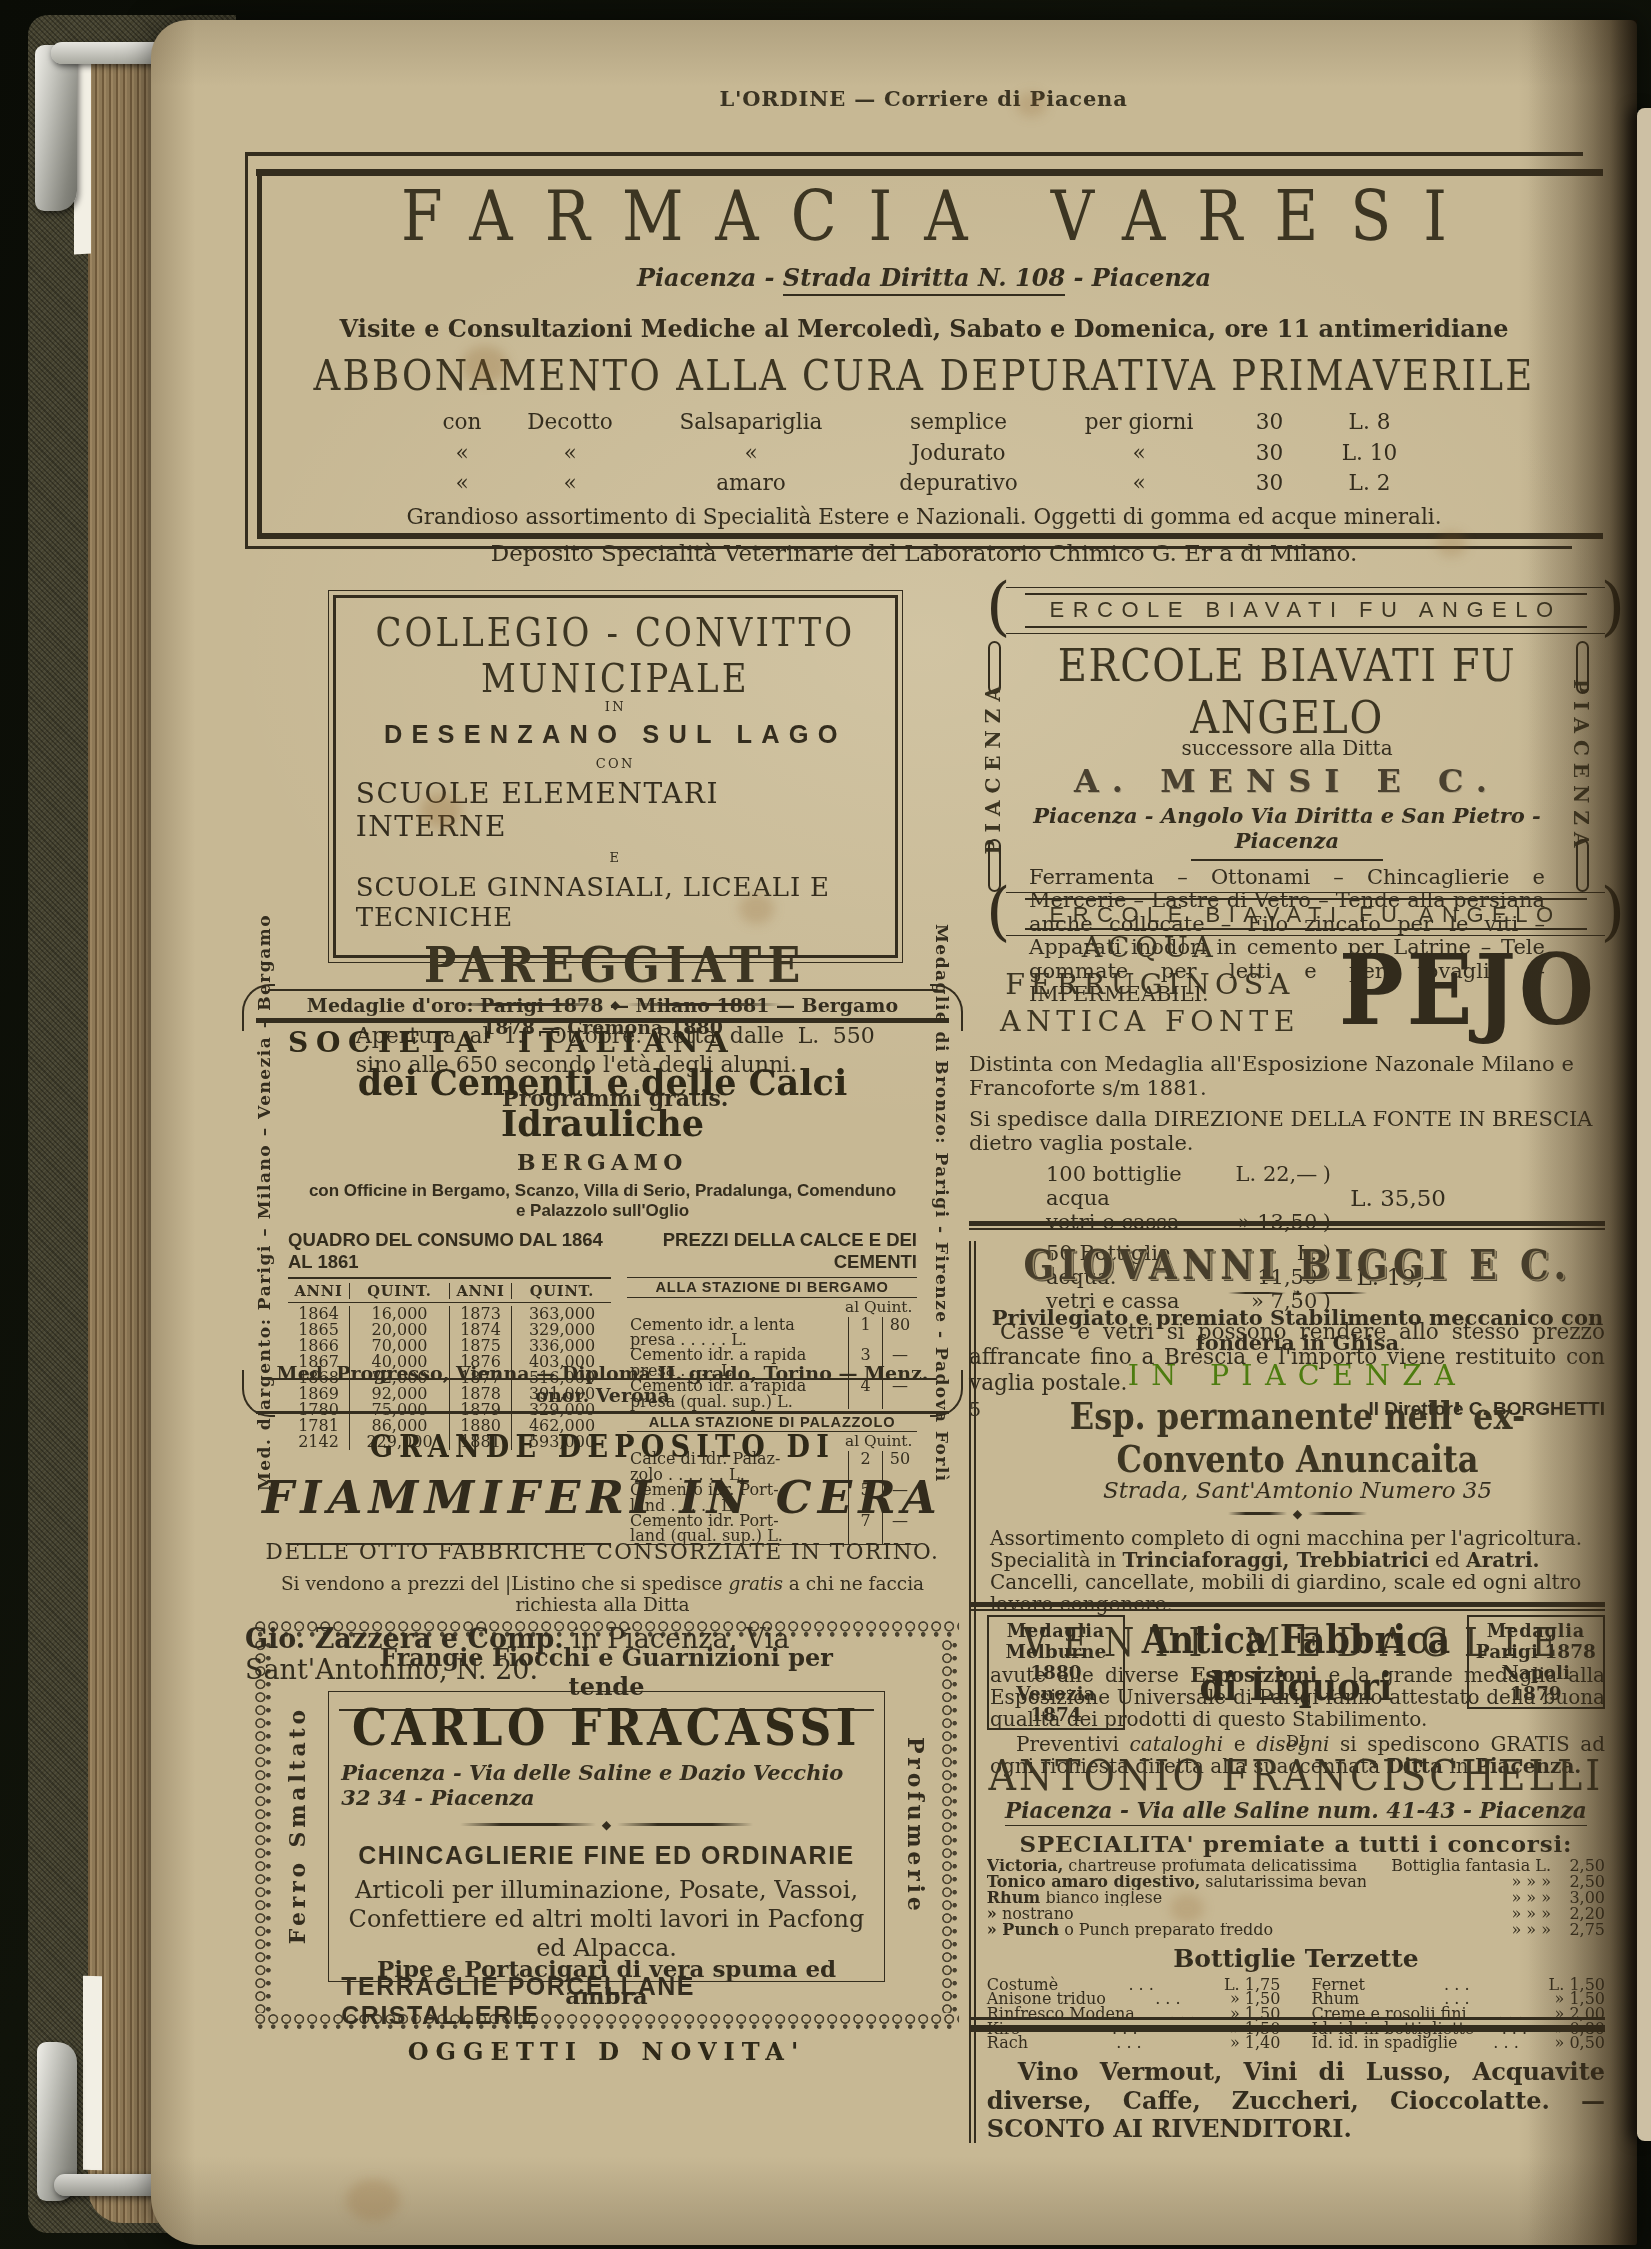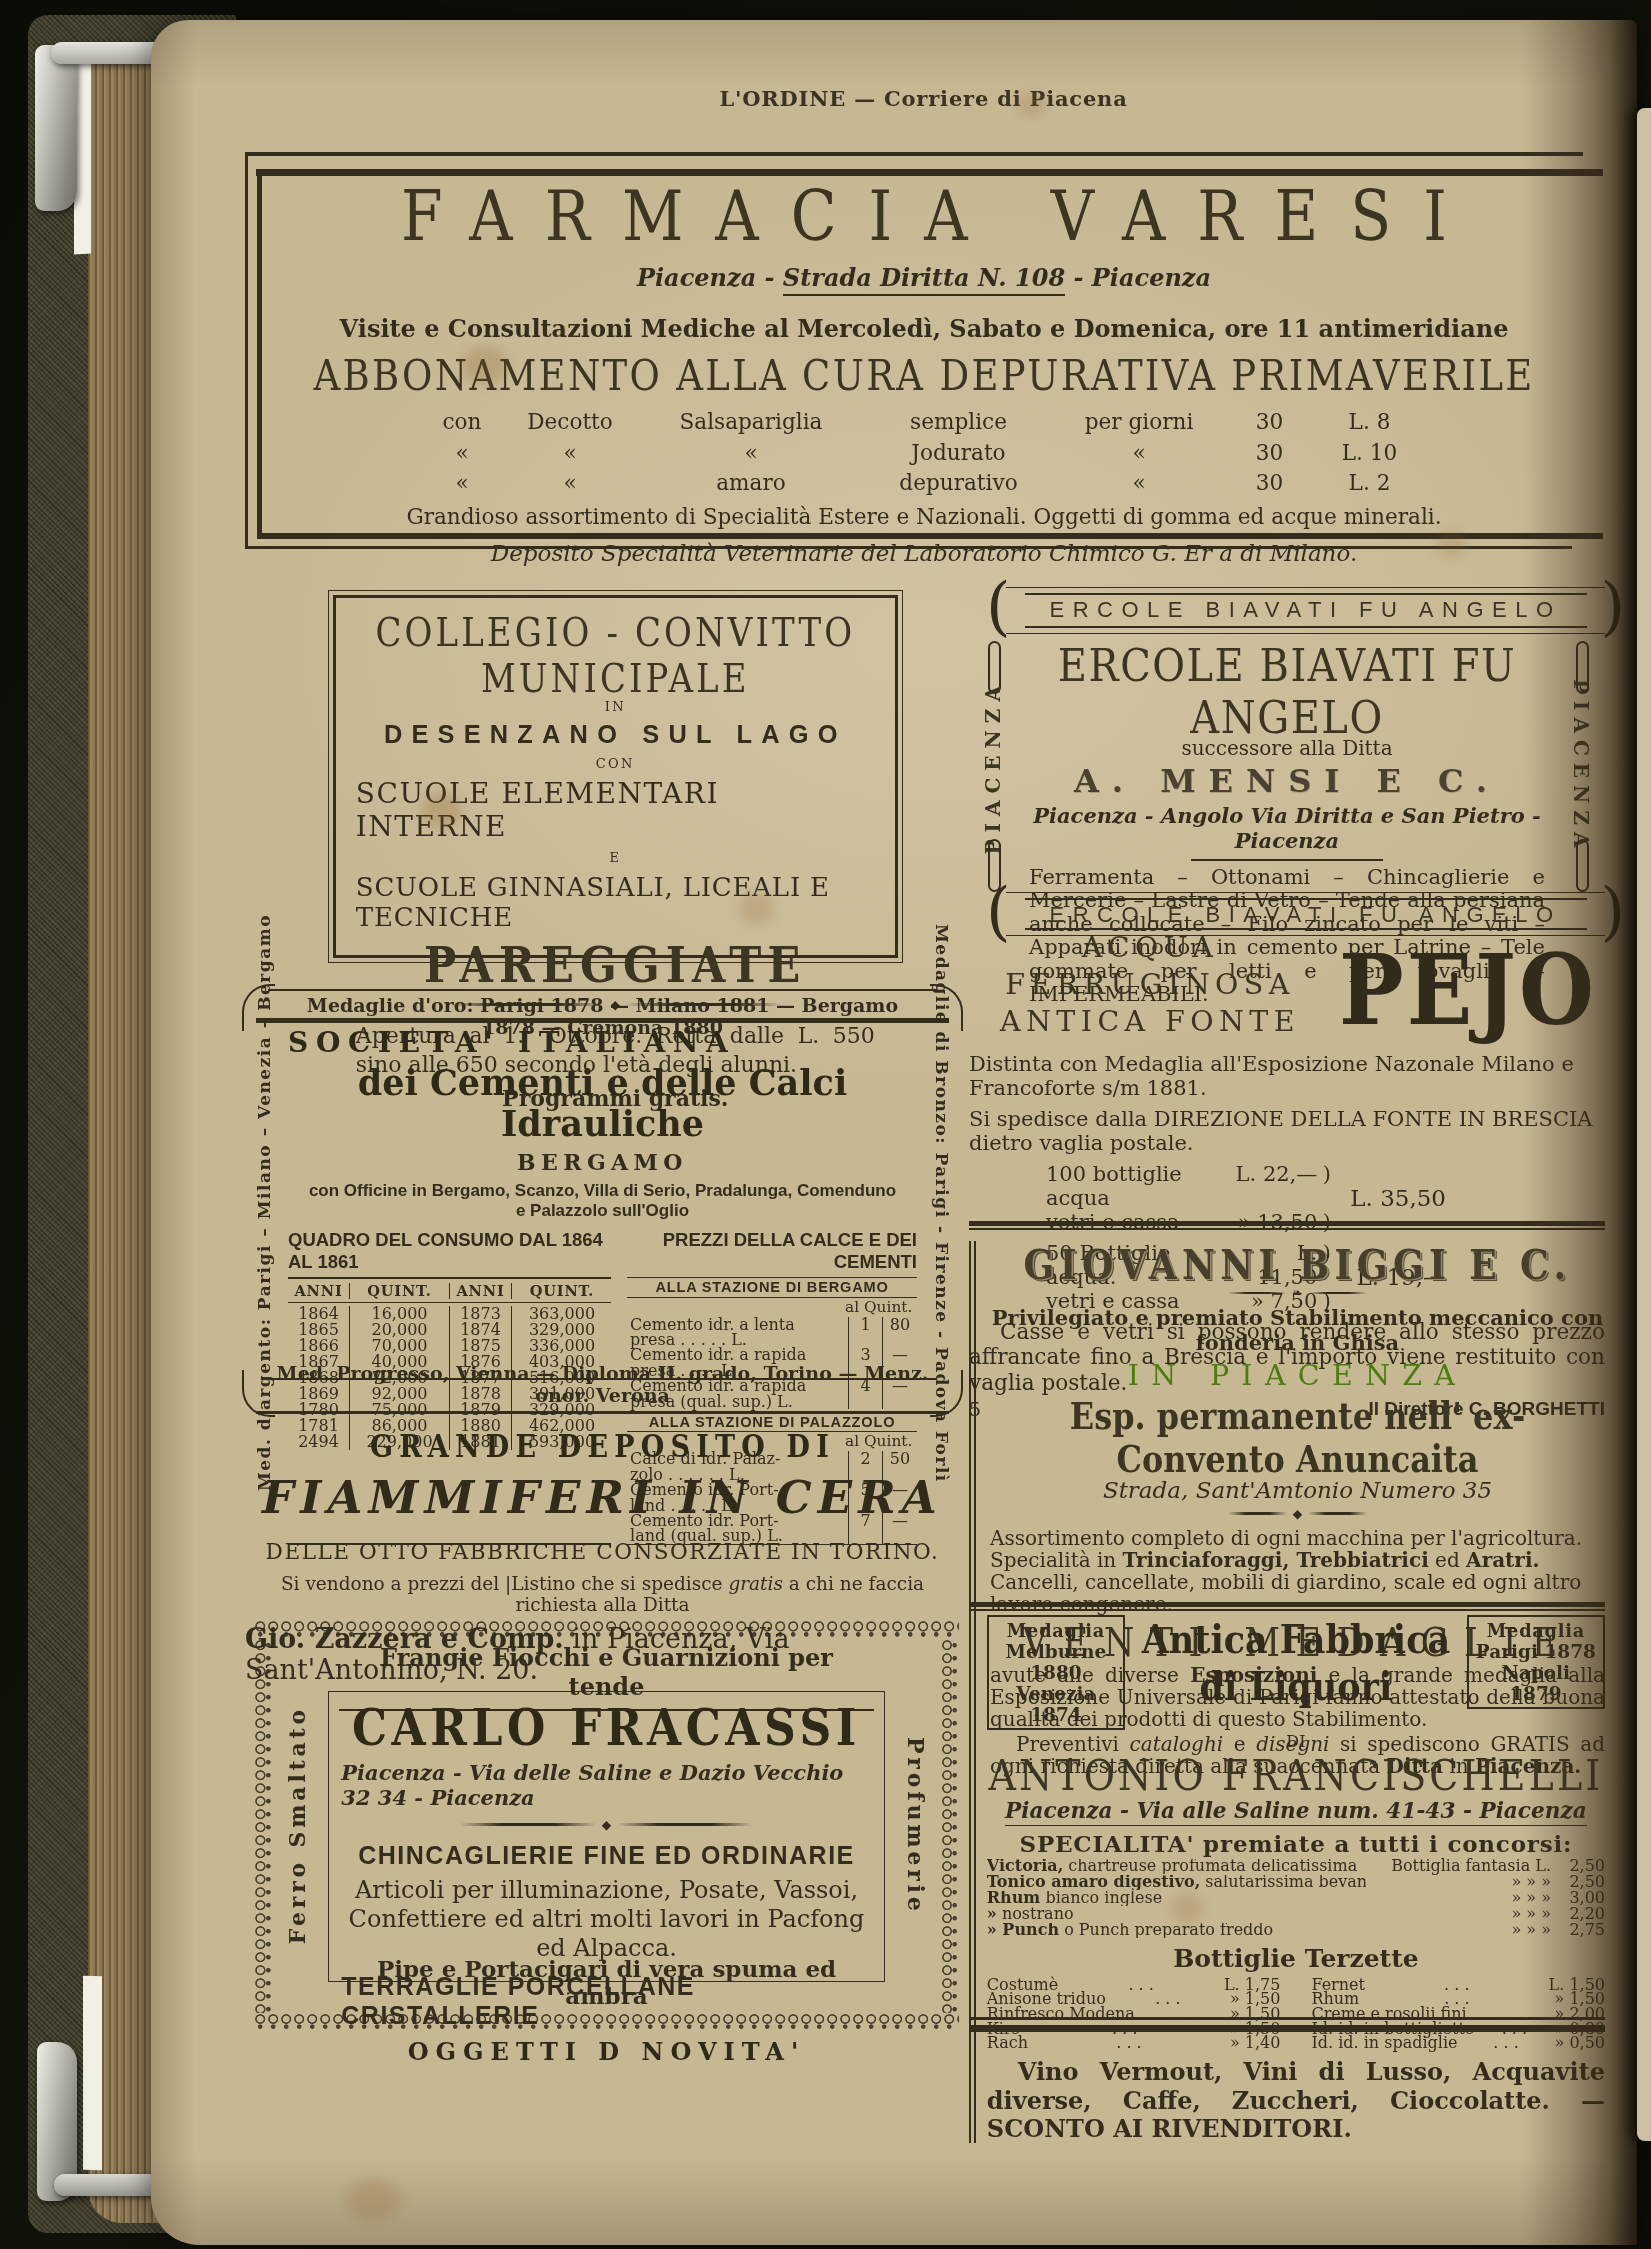--- a/index.html
+++ b/index.html
@@ -65,21 +65,21 @@
   #farm .rb2{position:absolute;bottom:10px;left:12.3px;right:0;height:6.2px;background:var(--ink);}
   .f-title{margin-top:26px;font-size:60px;letter-spacing:32px;padding-left:32px;text-align:center;color:#3c3522;}
   .f-addr{margin-top:15.4px;font-size:24px;text-align:center;font-weight:bold;font-style:italic;}
   .f-addr .mid{border-bottom:2.3px solid var(--ink);padding-bottom:1.5px;}
   .f-visits{margin-top:21.6px;font-size:24px;font-weight:bold;text-align:center;}
   .f-cure{margin-top:9.2px;font-size:37px;text-align:center;letter-spacing:2.3px;color:#3c3522;}
   .f-rows{margin:14px auto 0;width:1001px;font-size:21.6px;}
   .f-row{display:grid;grid-template-columns:77px 139px 223px 192px 169px 92px 108px;margin-bottom:5.4px;}
   .f-row span{text-align:center;}
   .f-assort{margin-top:9.2px;font-size:21.6px;text-align:center;}
-  .f-depo{margin-top:10.8px;font-size:23px;font-style:italic;text-align:center;}
+  .f-depo{margin-top:10.8px;font-size:23px;text-align:center;}
   
   #collegio{left:328px;top:590px;width:565px;height:363px;border:1.5px solid var(--ink);padding:3.8px;}
   #collegio .inner{border:3.1px solid var(--ink);height:100%;box-sizing:border-box;
     display:flex;flex-direction:column;align-items:center;padding:14px 20px 0;}
   .c1{font-size:34px;letter-spacing:3.1px;text-align:center;color:#3c3522;}
   .csmall{font-size:13px;letter-spacing:2.3px;margin-top:7px;}
   .c2{font-size:25.4px;font-weight:bold;letter-spacing:9.2px;margin-top:6.2px;}
   .c3{font-size:28px;letter-spacing:1.5px;margin-top:6.2px;}
   .c4{font-size:26px;letter-spacing:0.8px;margin-top:7px;}
   .c5{font-size:43px;letter-spacing:6.2px;font-weight:bold;margin-top:6.2px;color:#3c3522;}
@@ -609,21 +609,21 @@
             <span>1879</span>
             <span>329,000</span>
           </div>
         <div class="qtr">
             <span>1781</span>
             <span>86,000</span>
             <span>1880</span>
             <span>462,000</span>
           </div>
         <div class="qtr">
-            <span>2494</span>
+            <span>2142</span>
             <span>229,000</span>
             <span>1881</span>
             <span>593,000</span>
           </div>
       </div>
       <div class="ptbl">
         <div class="ps-head">ALLA STAZIONE DI BERGAMO</div>
         <div class="ps-quint">al Quint.</div>
         <div class="ps-item">
             <span class="nm"><span>Cemento idr. a lenta</span><br><span>presa . . . . . L.</span></span>

